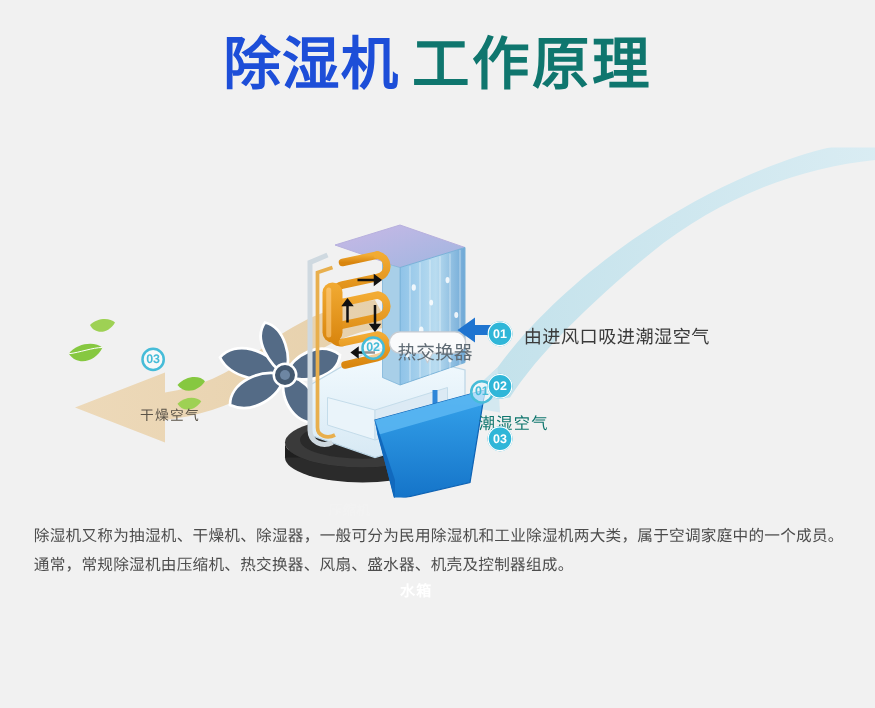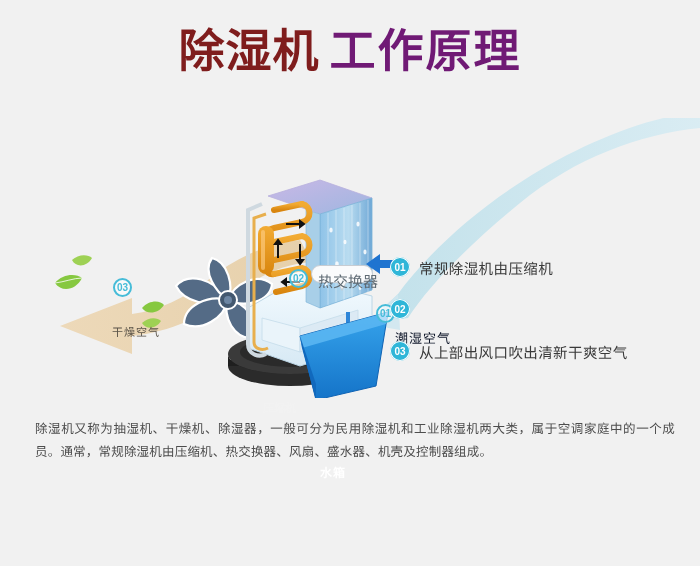--- a/index.html
+++ b/index.html
@@ -19,28 +19,28 @@
   .title-wrap {
     position: absolute;
     top: 28px;
     left: 0;
     width: 700px;
     text-align: center;
   }
   .title-a {
     font-size: 46px;
     font-weight: 700;
-    color: #7f1d1d;
+    color: #1d4ed8;
     letter-spacing: 1px;
     line-height: 1;
   }
   .title-b {
     font-size: 46px;
     font-weight: 700;
-    color: #701a75;
+    color: #0f766e;
     letter-spacing: 2px;
     line-height: 1;
     margin-left: 10px;
   }
 
   
   .stage {
     position: absolute;
     left: 0;
     top: 118px;
@@ -53,21 +53,21 @@
 
   
   .ill-label {
     position: absolute;
     font-size: 12px;
     color: #4a4a48;
     white-space: nowrap;
     letter-spacing: 1px;
   }
   #lbl-dry-air   { left: 112px; top: 205px; color: #5a5348; font-size: 11px; }
-  #lbl-humid-air { left: 383px; top: 210px; color: #0f172a; font-size: 13px; margin-left: 12px; }
+  #lbl-humid-air { left: 383px; top: 210px; color: #0f766e; font-size: 13px; }
   #lbl-heatx     { left: 318px; top: 152px; color: #5f6b74; font-size: 15px; letter-spacing: 0px;}
   #lbl-compressor{ left: 263px; top: 281px; color: #f2f2f2; font-size: 11px; letter-spacing: 0px; font-weight: 700;}
   #lbl-tank      { left: 320px; top: 345px; color: #ffffff; font-size: 12px; letter-spacing: 1px; font-weight: 700;}
 
   
   .badge-ill {
     position: absolute;
     width: 19px; height: 19px;
     border-radius: 50%;
     border: 2px solid #46bcd8;
@@ -155,21 +155,21 @@
     position: absolute;
     left: 27px;
     top: 418px;
     width: 648px;
   }
   .para {
     font-size: 12.5px;
     line-height: 23px;
     color: #4d4d4d;
     letter-spacing: 0.2px;
-    margin: 0 0 18px 8px;
+    margin: 0 0 18px 0;
     text-align: justify;
   }
 </style>
 </head>
 <body>
 
 <div class="title-wrap">
   <span class="title-a">除湿机</span><span class="title-b">工作原理</span>
 </div>
 
@@ -346,26 +346,25 @@
   <div class="ill-label" id="lbl-heatx">热交换器</div>
   <div class="ill-label" id="lbl-dry-air">干燥空气</div>
   <div class="ill-label" id="lbl-humid-air">潮湿空气</div>
   <div class="ill-label" id="lbl-compressor">压缩机</div>
   <div class="ill-label" id="lbl-tank">水箱</div>
 </div>
 
 <div class="steps">
   <div class="step-row">
     <div class="step-badge">01</div>
-    <div class="step-text">常规除湿机由压缩机</div>
+    <div class="step-text">由进风口吸进潮湿空气</div>
   </div>
   <div class="step-row">
     <div class="step-badge">02</div>
   </div>
   <div class="step-row">
     <div class="step-badge">03</div>
-    <div class="step-text">从上部出风口吹出清新干爽空气</div>
   </div>
 </div>
 
 <div class="body-copy">
   <p class="para">除湿机又称为抽湿机、干燥机、除湿器，一般可分为民用除湿机和工业除湿机两大类，属于空调家庭中的一个成员。通常，常规除湿机由压缩机、热交换器、风扇、盛水器、机壳及控制器组成。</p>
 </div>
 
 </body></html>

